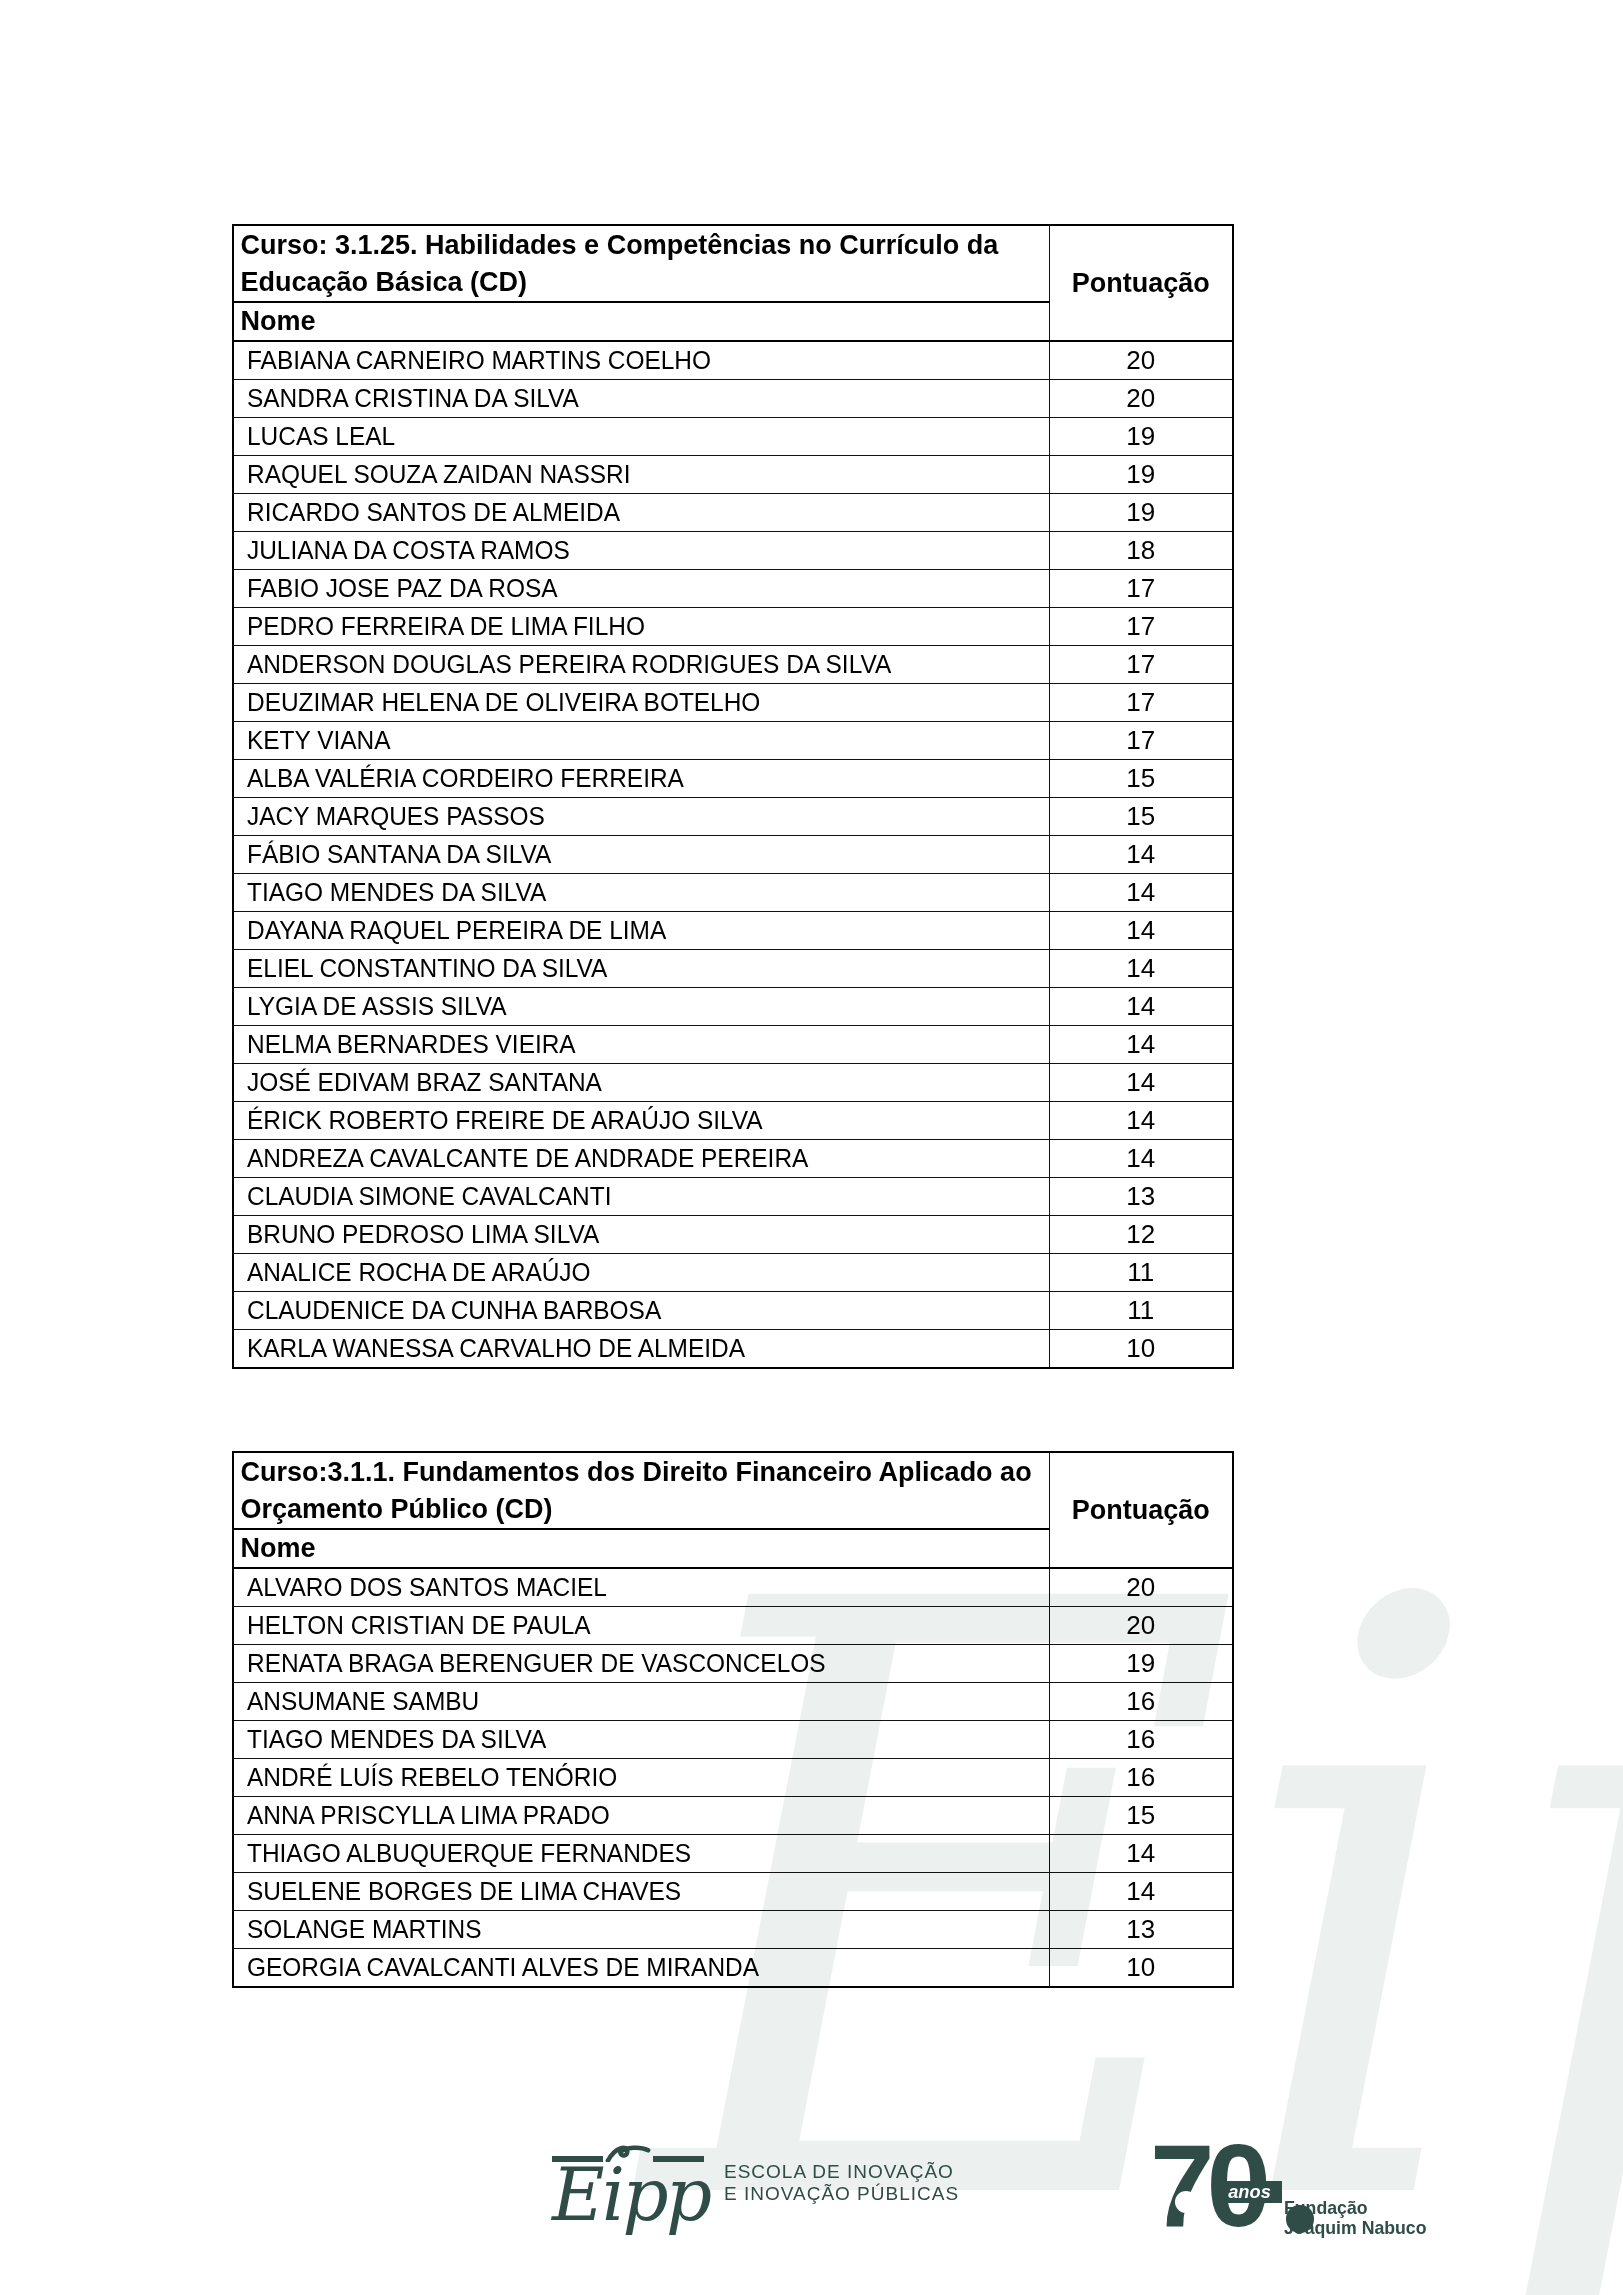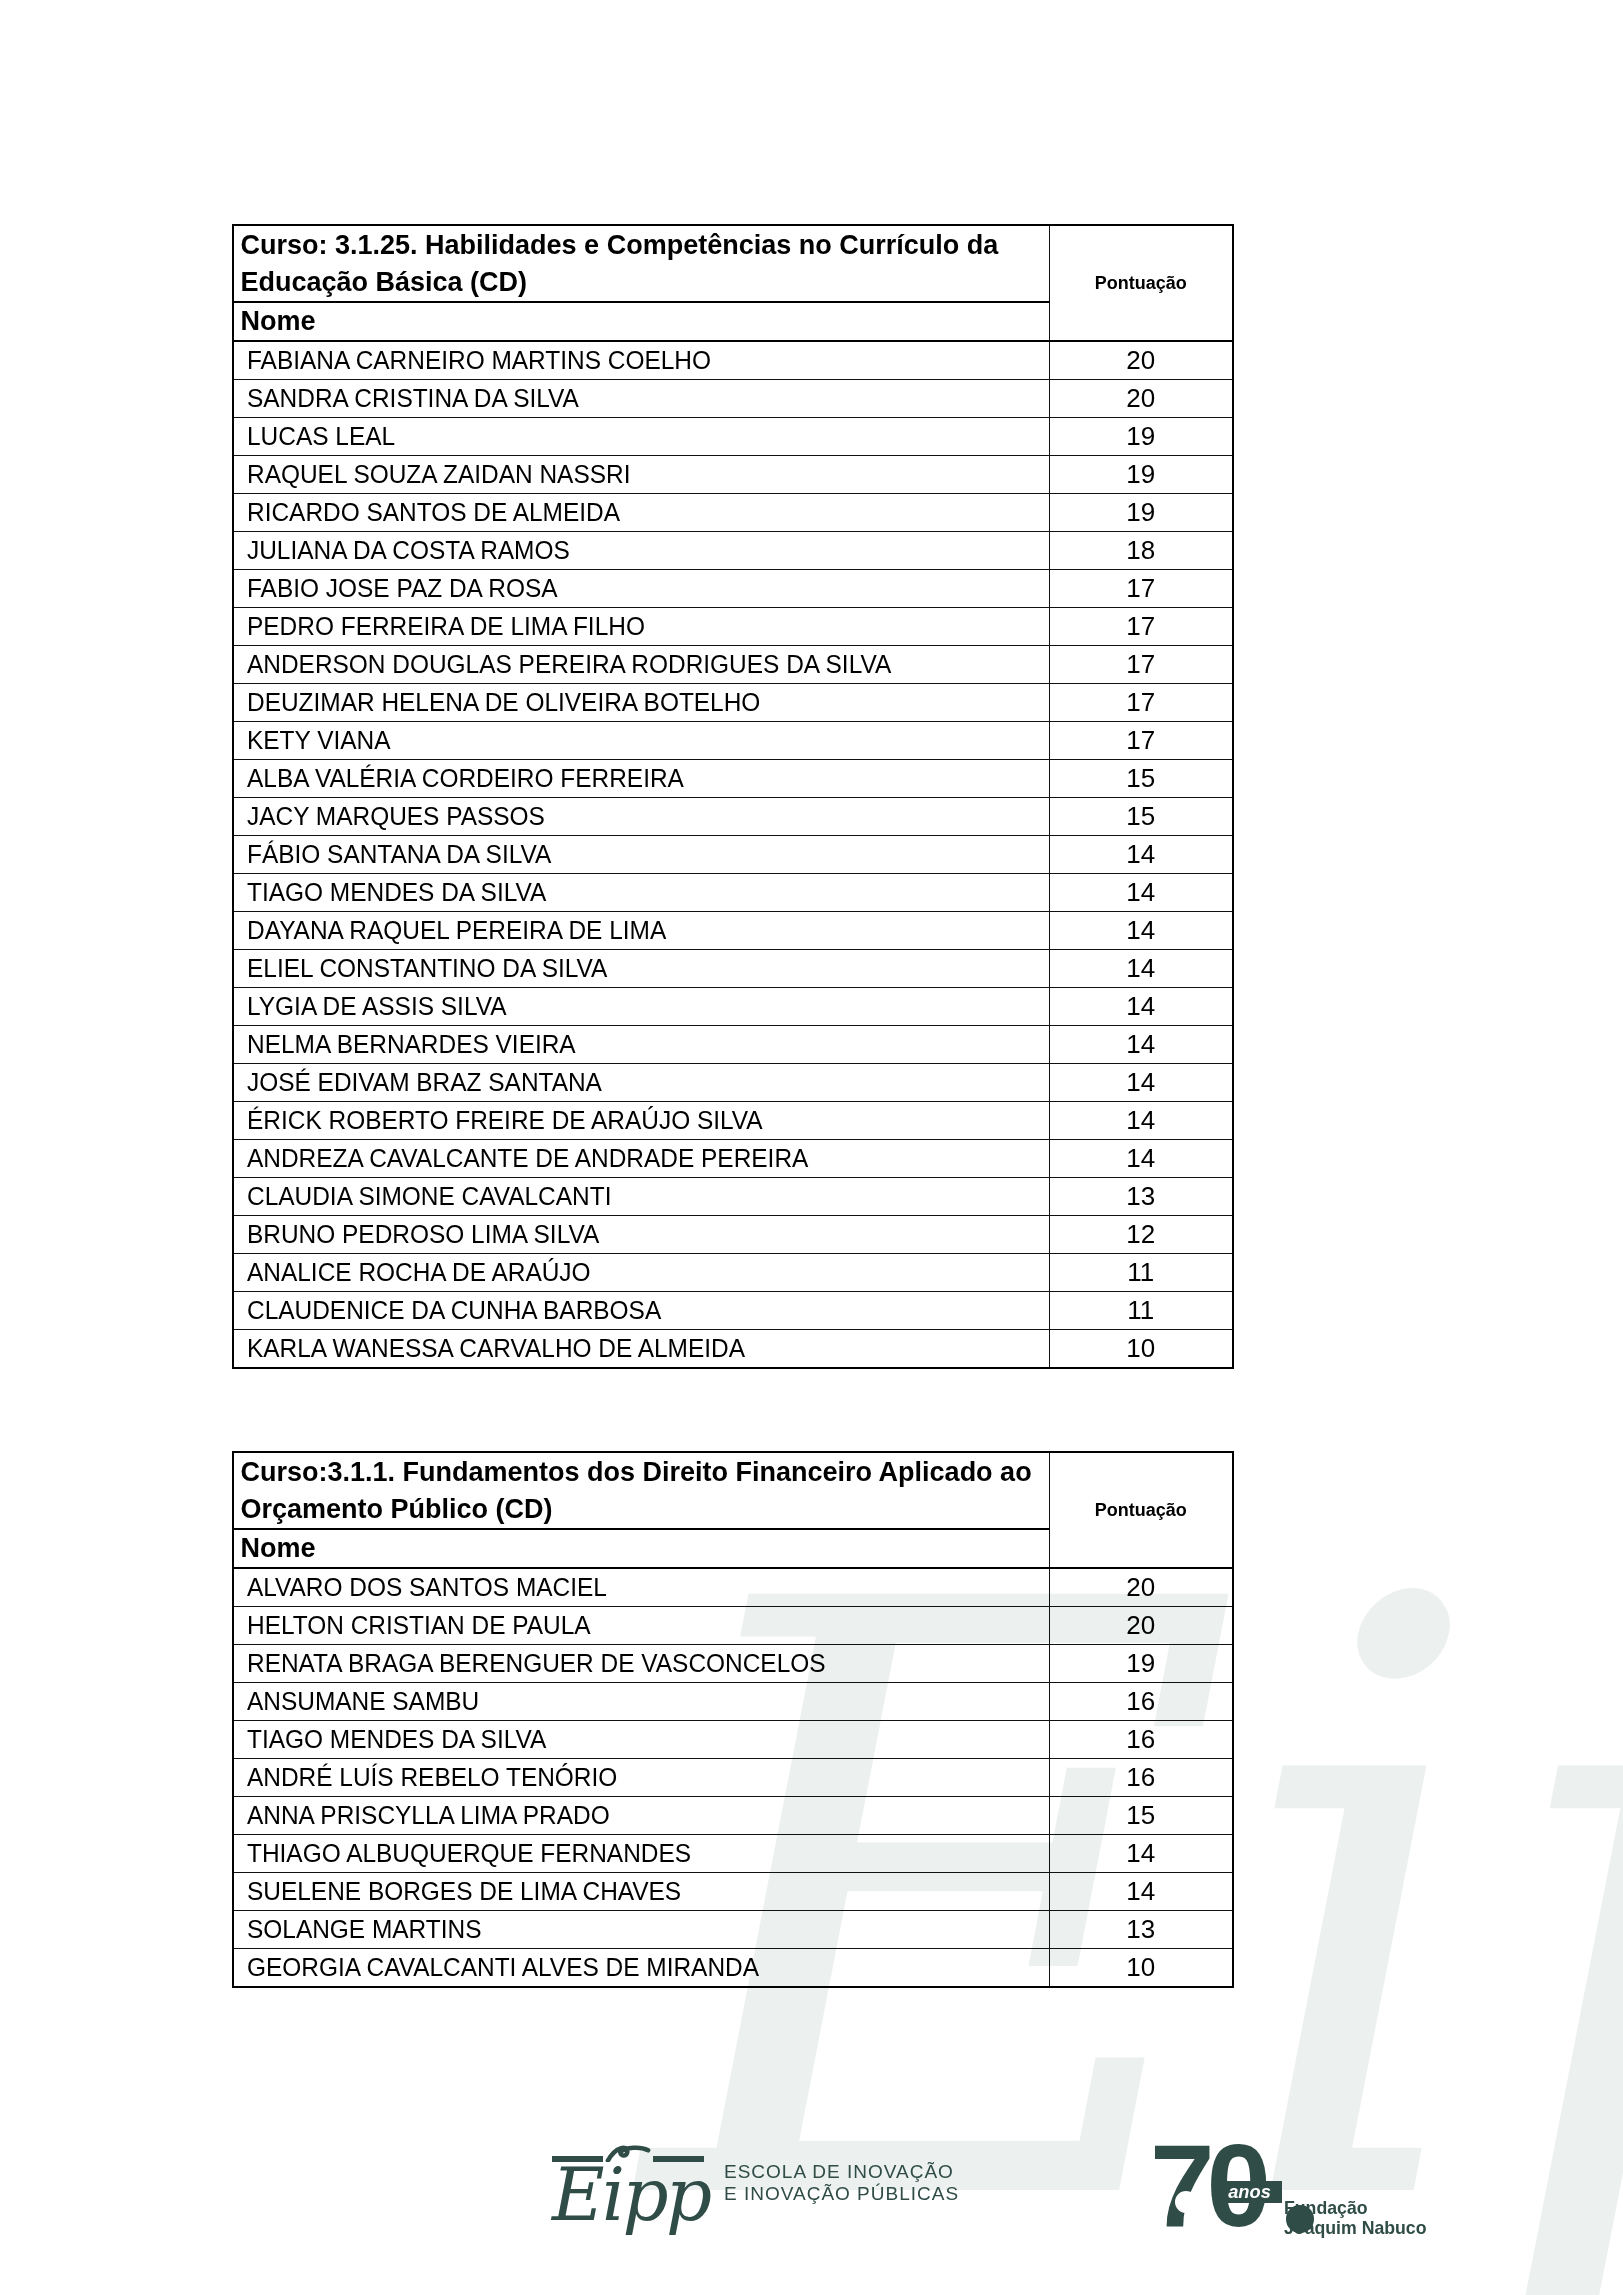--- a/index.html
+++ b/index.html
@@ -46,21 +46,21 @@
   td.title-cell{
     font-weight:bold;
     font-size:27px;
     line-height:37px;
     padding:0.7px 6.5px 0.7px 6.5px;
     height:74px;
     border-bottom:2px solid #000 !important;
   }
   td.score-header{
     font-weight:bold;
-    font-size:18px;
+    font-size:27px;
     text-align:center;
     border-bottom:2px solid #000 !important;
   }
   td.nome-cell{
     font-weight:bold;
     font-size:27px;
     height:37px;
     padding:0 6.5px;
     border-bottom:2px solid #000 !important;
   }

